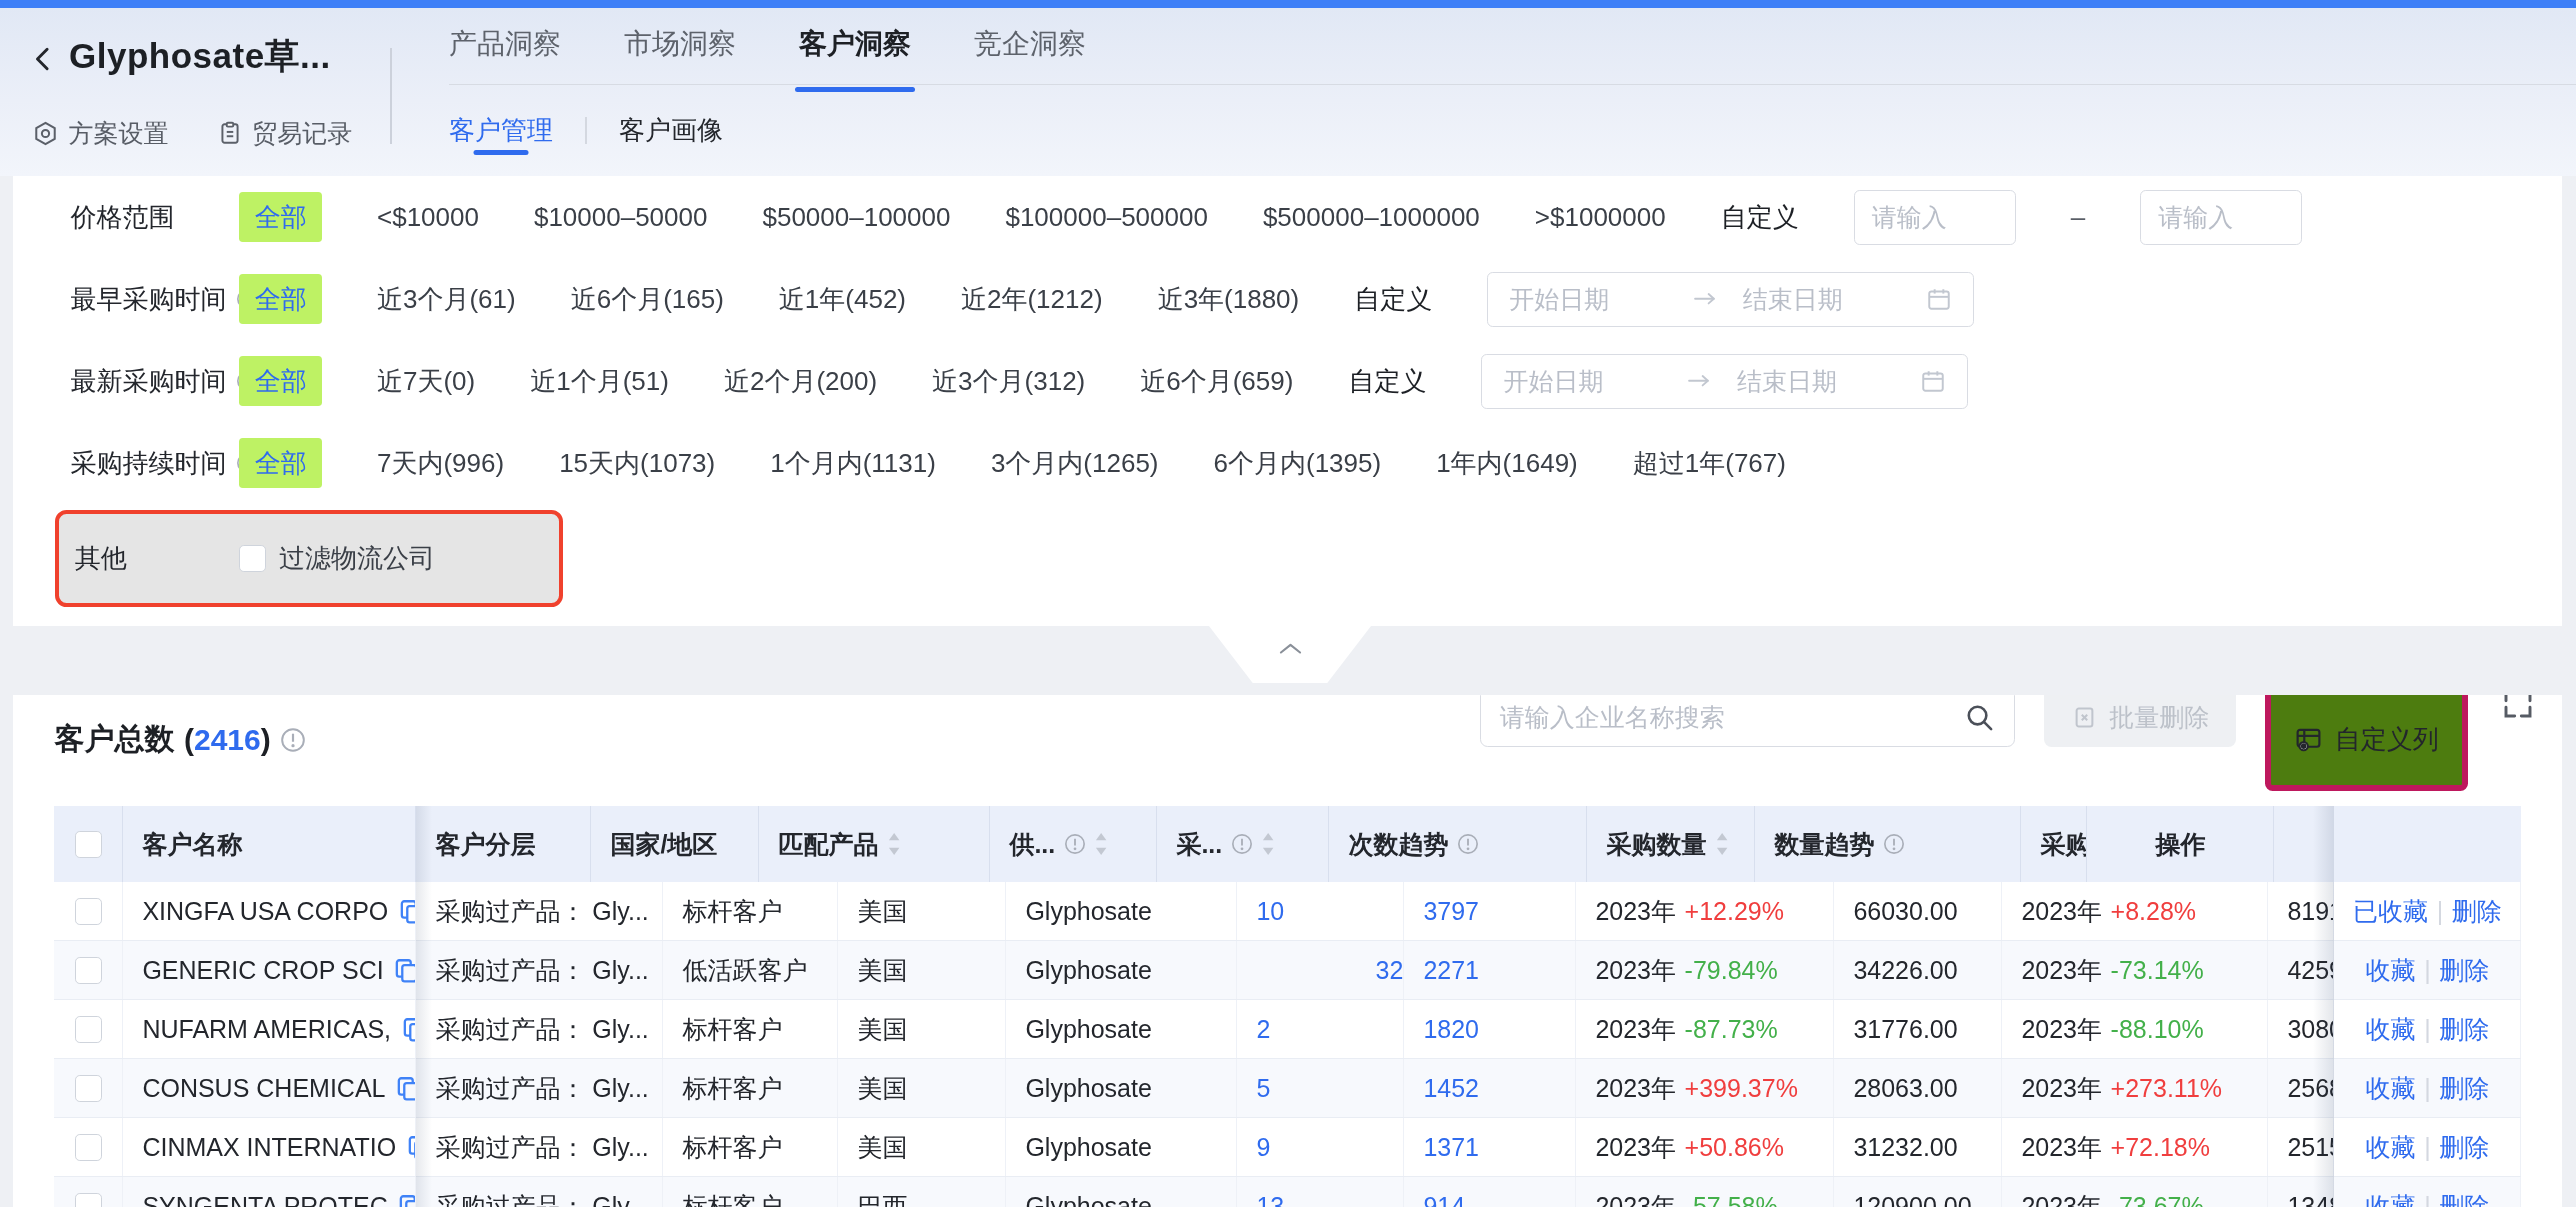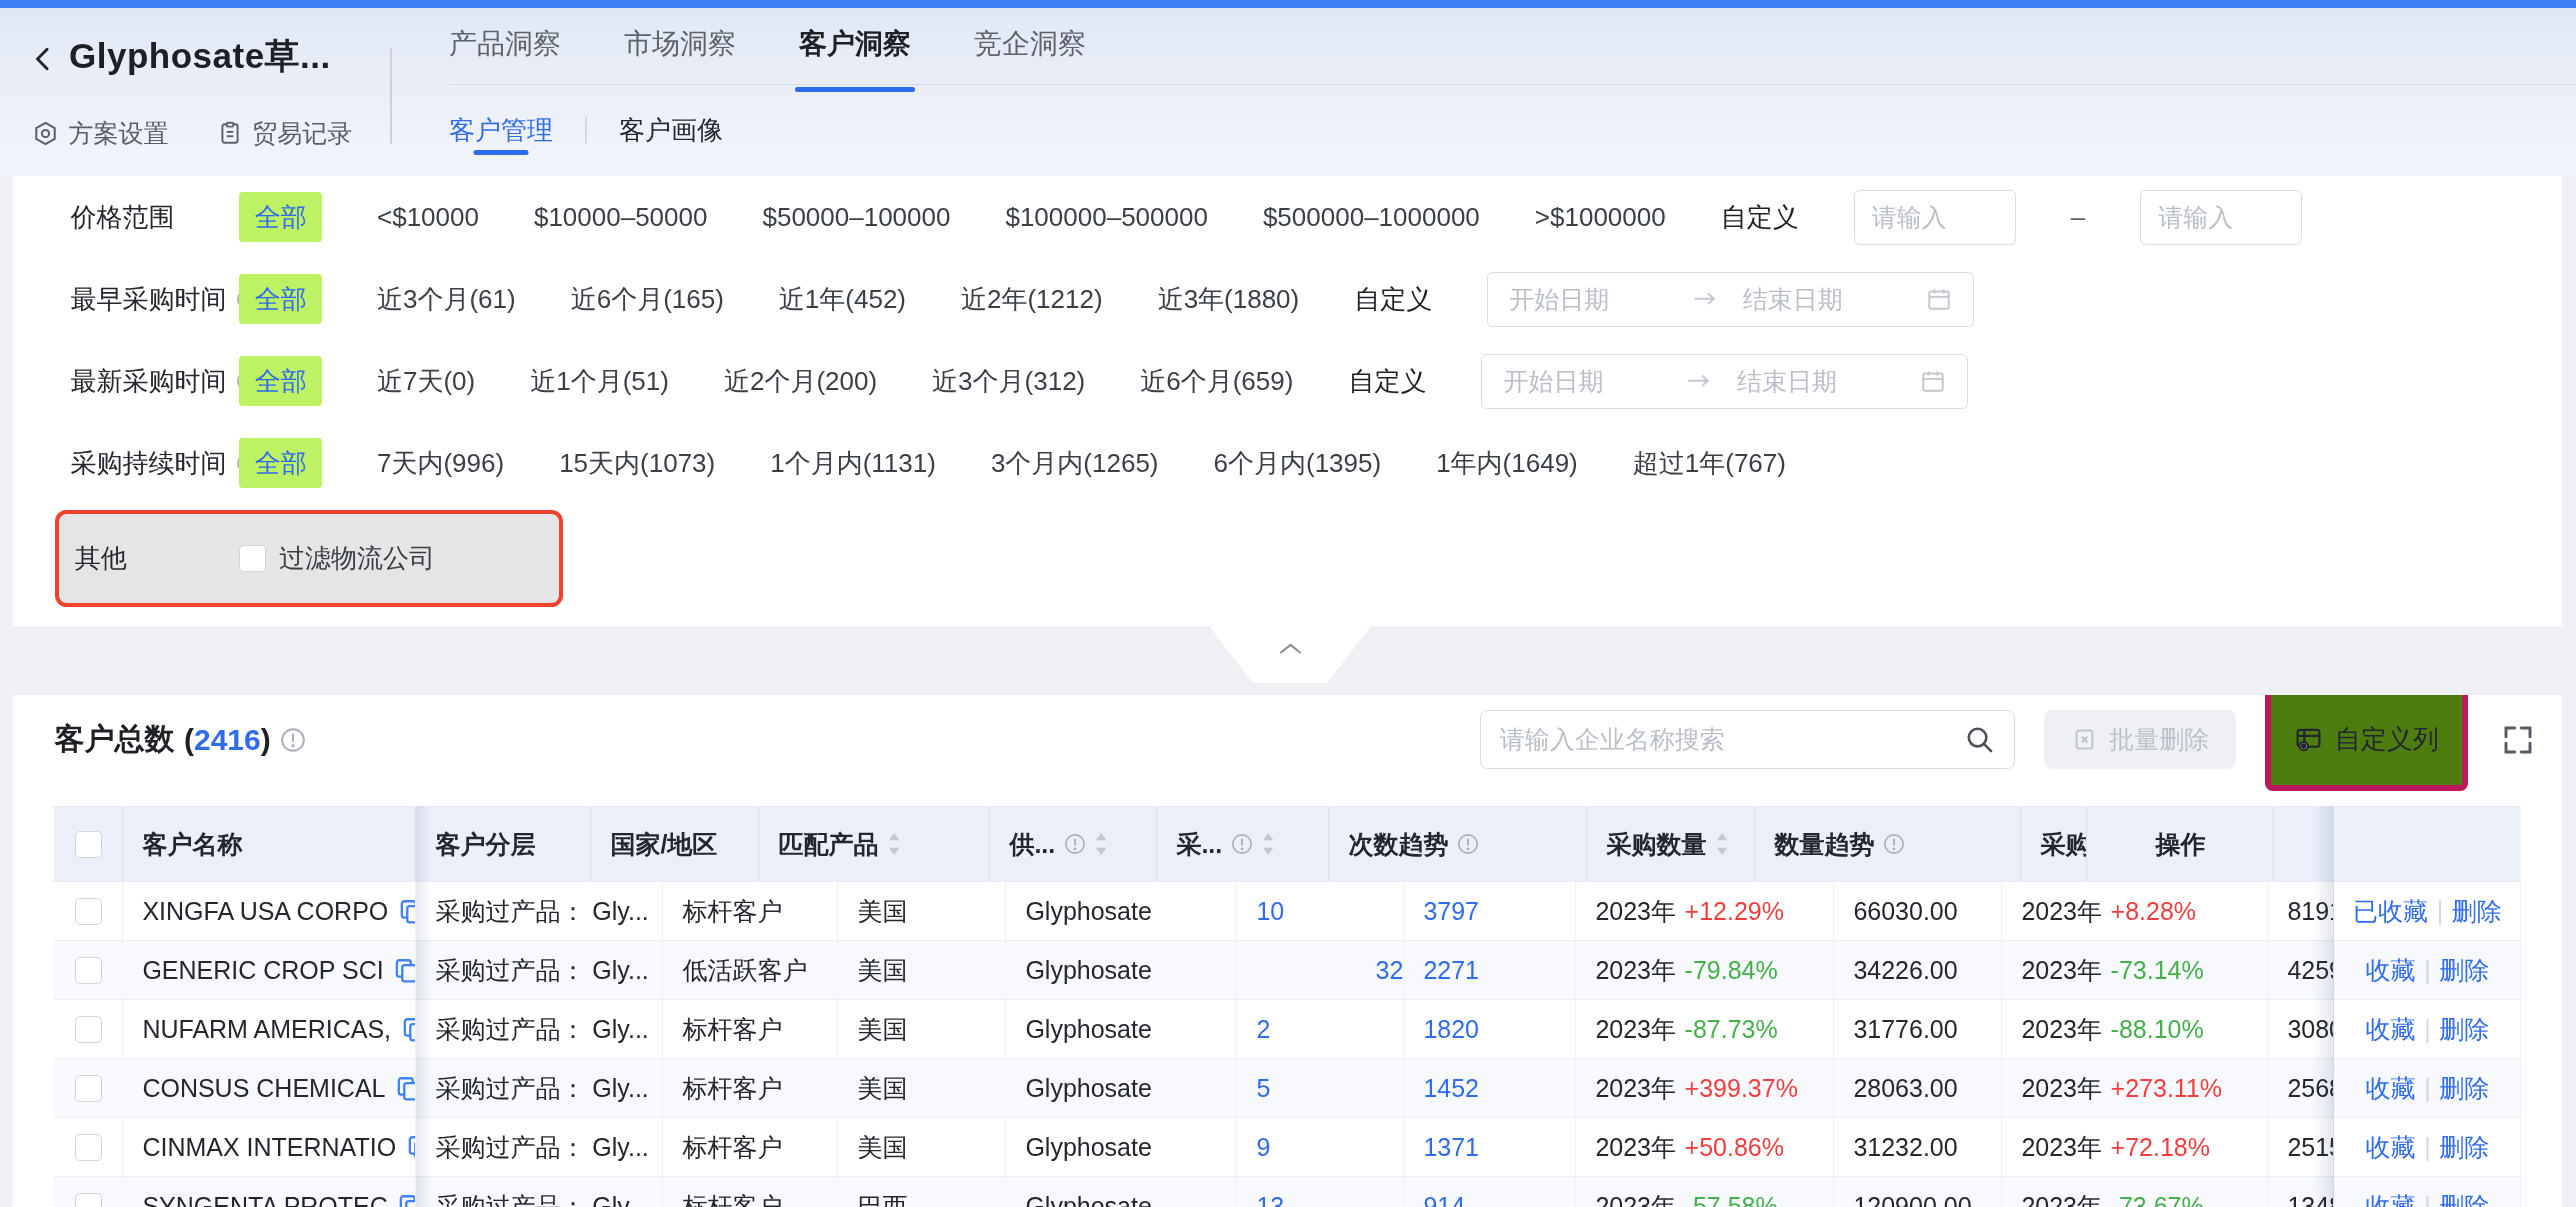--- a/index.html
+++ b/index.html
@@ -51,21 +51,21 @@
   .checkbox{width:27px;height:27px;border:1.9px solid #cfd4dc;border-radius:4.8px;background:#fff;flex:none;box-sizing:border-box;cursor:pointer;}
   .cb-label{font-size:26px;color:#3a3f47;margin-left:13.4px;cursor:pointer;white-space:nowrap;}
   
   .notch{position:absolute;left:1209px;top:626px;width:162px;height:57px;background:#fff;
     clip-path:polygon(0 0,100% 0,73% 100%,27% 100%);display:flex;justify-content:center;align-items:flex-start;padding-top:15.3px;box-sizing:border-box;cursor:pointer;}
   
   .table-card{position:absolute;left:13.4px;top:695px;width:2549px;height:513px;background:#fff;overflow:hidden;}
   .tc-toolbar{position:absolute;left:41px;right:28px;top:15.3px;height:59px;display:flex;align-items:center;}
   .tc-title{font-size:30px;font-weight:700;color:#1d2025;display:flex;align-items:center;gap:9.6px;}
   .count{color:#2f6bee;}
-  .tc-right{margin-left:auto;display:flex;align-items:center;gap:29px;}
+  .tc-right{margin-left:auto;display:flex;gap:29px;}
   .searchbox{width:535px;height:59px;border:1px solid #d9dce3;border-radius:7.6px;background:#fff;
     display:flex;align-items:center;padding:0 19px;box-sizing:border-box;cursor:text;}
   .search-ph{font-size:25px;color:#b9bec8;flex:1;}
   .btn-grey{height:59px;padding:0 27px;background:#eef0f3;border-radius:7.6px;display:flex;align-items:center;gap:11.5px;
     font-size:25px;color:#bcc1c9;white-space:nowrap;}
   .btn-white{height:59px;padding:16px 23px;background:#4d7c0f;border:6px solid #be185d;border-radius:7.6px;display:flex;align-items:center;gap:11.5px;
     font-size:26px;color:#23262c;cursor:pointer;white-space:nowrap;}
   .expand{cursor:pointer;margin-left:5.7px;}
   .table-area{position:absolute;left:41px;top:111px;width:2467px;height:402px;}
   .thead{display:flex;height:76px;background:#eaeffa;}

